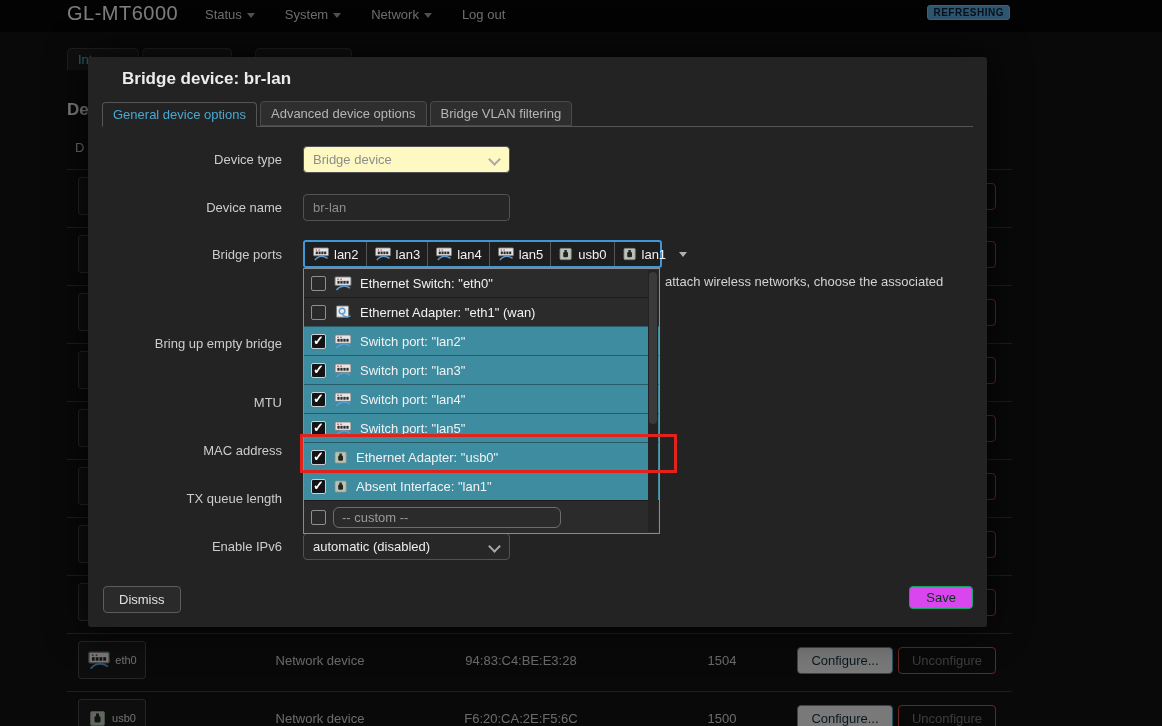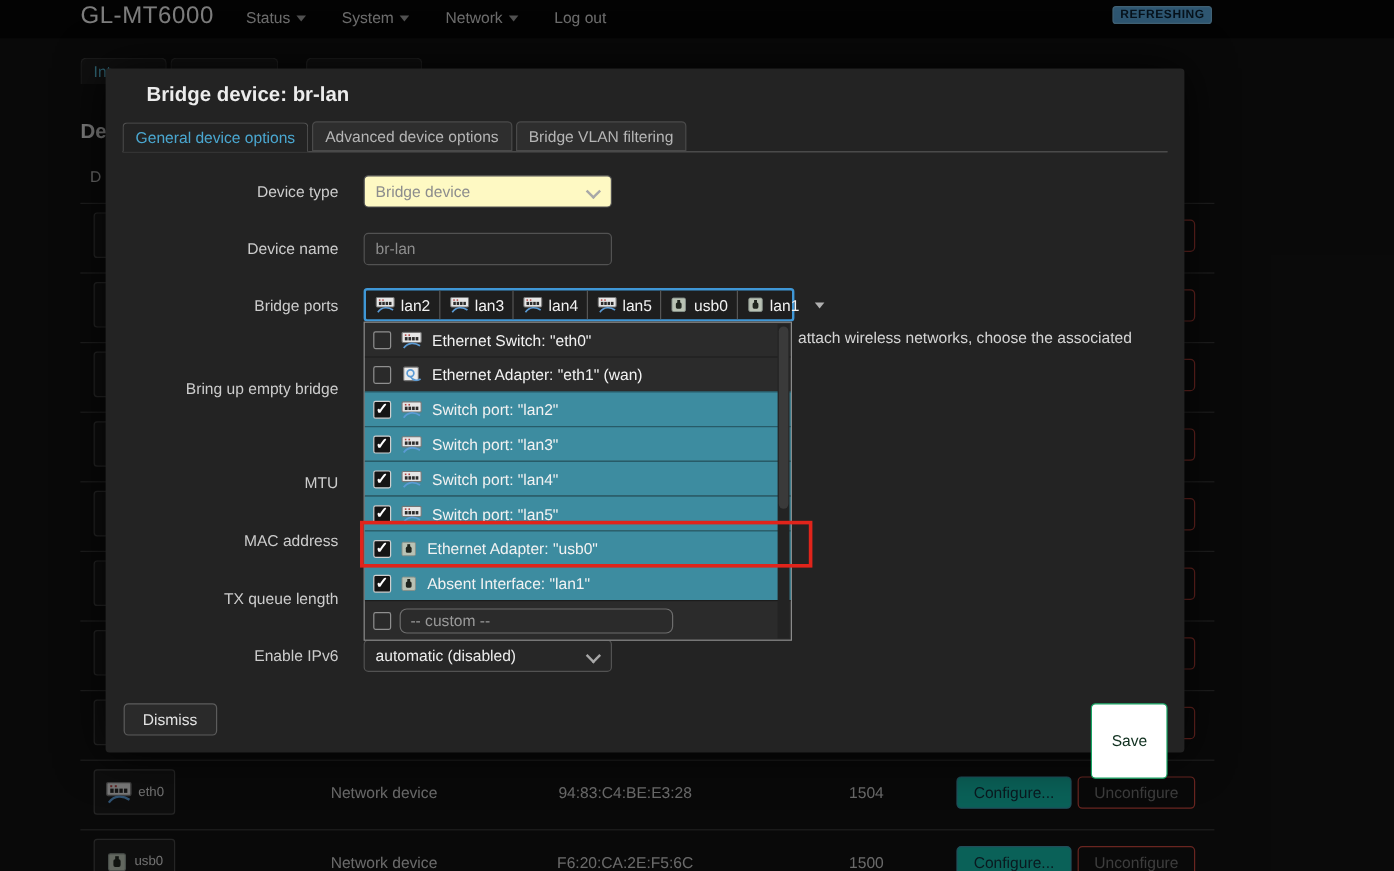--- a/index.html
+++ b/index.html
@@ -25,21 +25,21 @@
   .bg-tab3{left:255px;top:16px;width:97px;}
   .bg-heading{position:absolute;left:67px;top:68px;margin:0;font-size:17px;font-weight:bold;color:#f2f2f2;}
   .bg-colhead{position:absolute;left:75px;top:108px;font-size:13px;color:#cfcfcf;}
   .divider{position:absolute;left:67px;width:945px;height:1px;background:#3a3a3a;}
   .devbox{position:absolute;left:78px;width:68px;height:38px;background:#1c1c1c;border:1px solid #474747;
           border-radius:3px;box-sizing:border-box;display:flex;align-items:center;justify-content:center;gap:4px;}
   .devbox .devname{font-size:11px;color:#d6d6d6;}
   .btn-uncfg{position:absolute;left:898px;width:98px;height:27px;border:1px solid #c8473e;color:#737373;
              border-radius:4px;background:transparent;font-size:13px;box-sizing:border-box;
              display:flex;align-items:center;justify-content:center;cursor:pointer;}
-  .btn-cfg{position:absolute;left:797px;width:96px;height:27px;background:#14b8a6;color:#12303c;
+  .btn-cfg{position:absolute;left:797px;width:96px;height:27px;background:#e5e5e5;color:#12303c;
            border:1px solid #3f94ad;border-radius:4px;font-size:13px;box-sizing:border-box;
            display:flex;align-items:center;justify-content:center;cursor:pointer;}
   .cell{position:absolute;font-size:13px;color:#c9c9c9;text-align:center;}
   
   .overlay{position:absolute;inset:0;background:rgba(0,0,0,0.47);z-index:10;}
   
   .modal{position:absolute;left:88px;top:57px;width:899px;height:570px;background:#232323;
          border-radius:3px;z-index:20;box-shadow:0 0 40px rgba(0,0,0,.8);}
   .m-title{position:absolute;left:34px;top:12px;font-size:17px;font-weight:bold;color:#ececec;}
   .tabbar{position:absolute;left:14px;right:14px;top:44px;height:25px;border-bottom:1px solid #555;
@@ -84,21 +84,21 @@
   .dd-input::placeholder{color:#9a9a9a;}
   .scrollbar{position:absolute;top:1px;bottom:1px;right:1px;width:10px;background:#232323;}
   .scroll-thumb{position:absolute;top:2px;right:1px;width:8px;height:58%;background:#3a3a3a;border-radius:4px;}
   .annotation{position:absolute;left:-4px;top:165px;width:371px;height:33px;border:3px solid #e0241b;
               z-index:6;pointer-events:none;}
   .hint{position:absolute;left:577px;top:217px;width:310px;font-size:13px;color:#d4d4d4;
         white-space:nowrap;overflow:hidden;}
   
   .btn-dismiss{position:absolute;left:15px;top:529px;padding:5px 15px;background:#2a2a2a;color:#e2e2e2;
                border:1px solid #5c5c5c;border-radius:4px;font-size:13px;cursor:pointer;}
-  .btn-save{position:absolute;right:14px;top:529px;padding:23px 16px;background:#ffffff;color:#10301f;
+  .btn-save{position:absolute;right:14px;top:529px;padding:3px 16px;background:#d946ef;color:#10301f;
             border:1px solid #16a463;border-radius:4px;font-size:13px;cursor:pointer;}
   .ic{flex:0 0 auto;}
   .hidden-defs{position:absolute;width:0;height:0;overflow:hidden;}
 </style>
 </head>
 <body>
 
 <svg class="hidden-defs" aria-hidden="true">
   <defs>
     <symbol id="sym-switch" viewBox="0 0 20 16">
@@ -339,21 +339,21 @@
       <div class="dd-item dd-custom">
         <span class="cb"></span>
         <input class="dd-input" placeholder="-- custom --" style="">
       </div>
       <div class="scrollbar">
         <div class="scroll-thumb"></div>
       </div>
       <div class="annotation"></div>
     </div>
 
-    <div class="flabel" style="top:259px">Bring up empty bridge</div>
+    <div class="flabel" style="top:279px">Bring up empty bridge</div>
     <div class="flabel" style="top:338px">MTU</div>
     <div class="flabel" style="top:386px">MAC address</div>
     <div class="flabel" style="top:434px">TX queue length</div>
 
     <div class="flabel" style="top:482px">Enable IPv6</div>
     <div class="sel" style="top:476px">
       <span>automatic (disabled)</span>
       <i class="chev"></i>
     </div>
 

